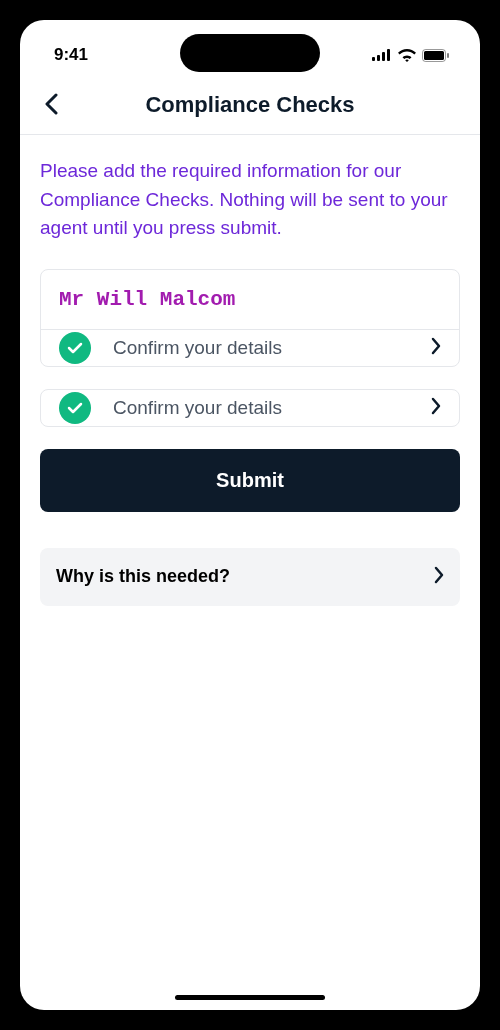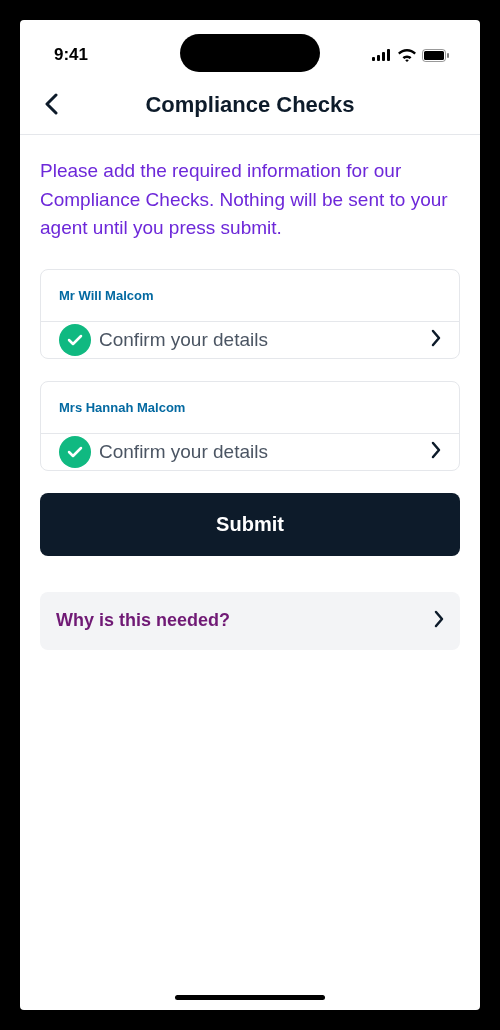--- a/index.html
+++ b/index.html
@@ -17,21 +17,21 @@
       height: 1010px;
       background: #000;
       border-radius: 58px;
       padding: 10px;
       position: relative;
     }
     .phone-screen {
       width: 100%;
       height: 100%;
       background: #fff;
-      border-radius: 4px;
+      border-radius: 24px;
       overflow: hidden;
       position: relative;
     }
     .notch {
       position: absolute;
       top: 14px;
       left: 50%;
       transform: translateX(-50%);
       width: 140px;
       height: 38px;
@@ -94,30 +94,31 @@
       margin-bottom: 26px;
     }
     .person-card {
       border: 1px solid #e5e7eb;
       border-radius: 8px;
       margin-bottom: 22px;
       overflow: hidden;
     }
     .person-header {
       padding: 18px 18px;
-      font-size: 13px;
+      font-size: 21px;
       font-weight: 700;
-      color: #0369a1;
+      color: #a21caf;
       border-bottom: 1px solid #e5e7eb;
+      font-family: Liberation Mono, monospace;
     }
     .person-row {
       display: flex;
       align-items: center;
       padding: 2px 18px;
-      gap: 8px;
+      gap: 22px;
       cursor: pointer;
     }
     .check-circle {
       width: 32px;
       height: 32px;
       border-radius: 50%;
       background: #10b981;
       display: flex;
       align-items: center;
       justify-content: center;
@@ -148,21 +149,21 @@
       align-items: center;
       justify-content: space-between;
       background: #f3f4f6;
       border-radius: 8px;
       padding: 18px 16px;
       cursor: pointer;
     }
     .why-label {
       font-size: 18px;
       font-weight: 600;
-      color: #701a75;
+      color: #000000;
     }
     .home-indicator {
       position: absolute;
       bottom: 10px;
       left: 50%;
       transform: translateX(-50%);
       width: 150px;
       height: 5px;
       background: #000;
       border-radius: 3px;
@@ -240,21 +241,20 @@
           <span class="row-label">Confirm your details</span>
           <span class="chevron">
             <svg width="10" height="18" viewBox="0 0 10 18" fill="none">
                 <path d="M2 2l6 7-6 7" stroke="#0d1b2a" stroke-width="2.5" stroke-linecap="round" stroke-linejoin="round"></path>
               </svg>
           </span>
         </div>
       </div>
 
       <div class="person-card">
-        <div class="person-header">Mrs Hannah Malcom</div>
         <div class="person-row">
           <div class="check-circle">
             <svg width="16" height="12" viewBox="0 0 16 12" fill="none">
                 <path d="M2 6l4 4L14 2" stroke="#fff" stroke-width="2.5" stroke-linecap="round" stroke-linejoin="round"></path>
               </svg>
           </div>
           <span class="row-label">Confirm your details</span>
           <span class="chevron">
             <svg width="10" height="18" viewBox="0 0 10 18" fill="none">
                 <path d="M2 2l6 7-6 7" stroke="#0d1b2a" stroke-width="2.5" stroke-linecap="round" stroke-linejoin="round"></path>

